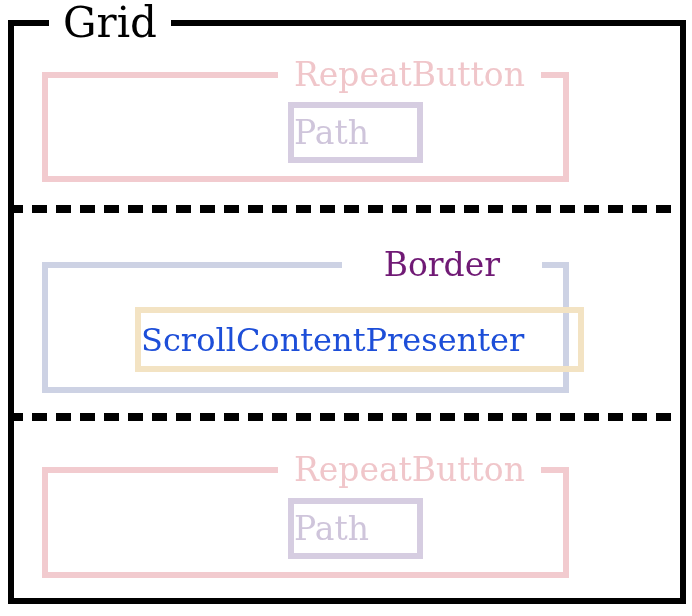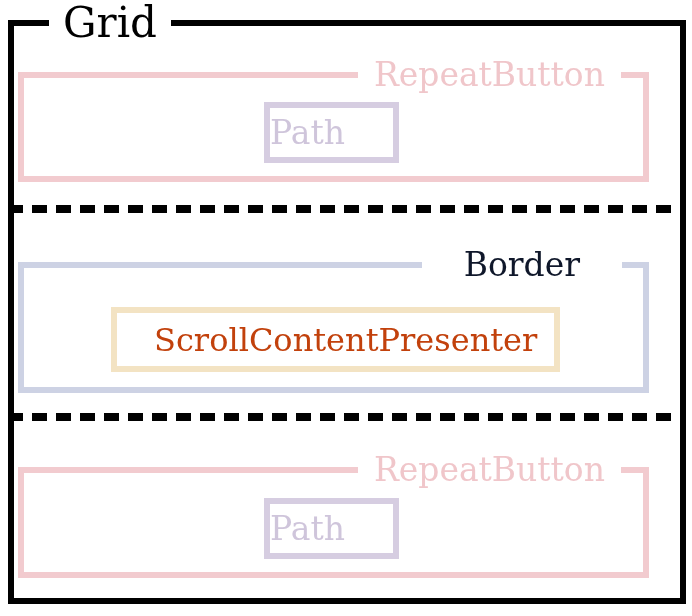--- a/index.html
+++ b/index.html
@@ -32,21 +32,21 @@
     left: 8px; top: 20px;
     width: 678px; height: 584px;
   }
   .root-label {
     left: 35px; top: -24px;
     font-size: 42px;
     padding: 0 14px;
     color: #000;
   }
   
-  .sec-box { left: 4px; width: 631px; }
+  .sec-box { left: 28px; width: 527px; }
   .sec-top    { top: 46px;  height: 110px; }
   .sec-middle { top: 236px; height: 131px; }
   .sec-bottom { top: 441px; height: 111px; }
   .sec-label {
     top: -20px;
     font-size: 33px;
   }
   .label-right-tight { right: 22px; padding: 0 16px; }
   .label-right-wide  { right: 21px; padding: 0 42px; }
   
@@ -93,22 +93,22 @@
     <div class="fbox sec-box sec-top" style="border-color: rgb(242, 203, 207);">
       <span class="flabel sec-label label-right-tight" style="color: rgb(240, 198, 202);">RepeatButton</span>
       <div class="fbox leaf-box path-box path-top-pos" style="border-color: rgb(214, 205, 225); color: rgb(207, 197, 219);">
         <span class="leaf-text">Path</span>
       </div>
     </div>
 
     <div class="separator sep-1" style="color: rgb(0, 0, 0);"></div>
 
     <div class="fbox sec-box sec-middle" style="border-color: rgb(205, 210, 228);">
-      <span class="flabel sec-label label-right-wide" style="color: #0f172a;">Border</span>
-      <div class="fbox leaf-box scp-box" style="border-color: rgb(243, 227, 195); color: #c2410c; padding-left: 37px;">
+      <span class="flabel sec-label label-right-wide" style="color: #701a75;">Border</span>
+      <div class="fbox leaf-box scp-box" style="border-color: rgb(243, 227, 195); color: #1d4ed8;">
         <span class="leaf-text">ScrollContentPresenter</span>
       </div>
     </div>
 
     <div class="separator sep-2" style="color: rgb(0, 0, 0);"></div>
 
     <div class="fbox sec-box sec-bottom" style="border-color: rgb(242, 203, 207);">
       <span class="flabel sec-label label-right-tight" style="color: rgb(240, 198, 202);">RepeatButton</span>
       <div class="fbox leaf-box path-box path-bottom-pos" style="border-color: rgb(214, 205, 225); color: rgb(207, 197, 219);">
         <span class="leaf-text">Path</span>

